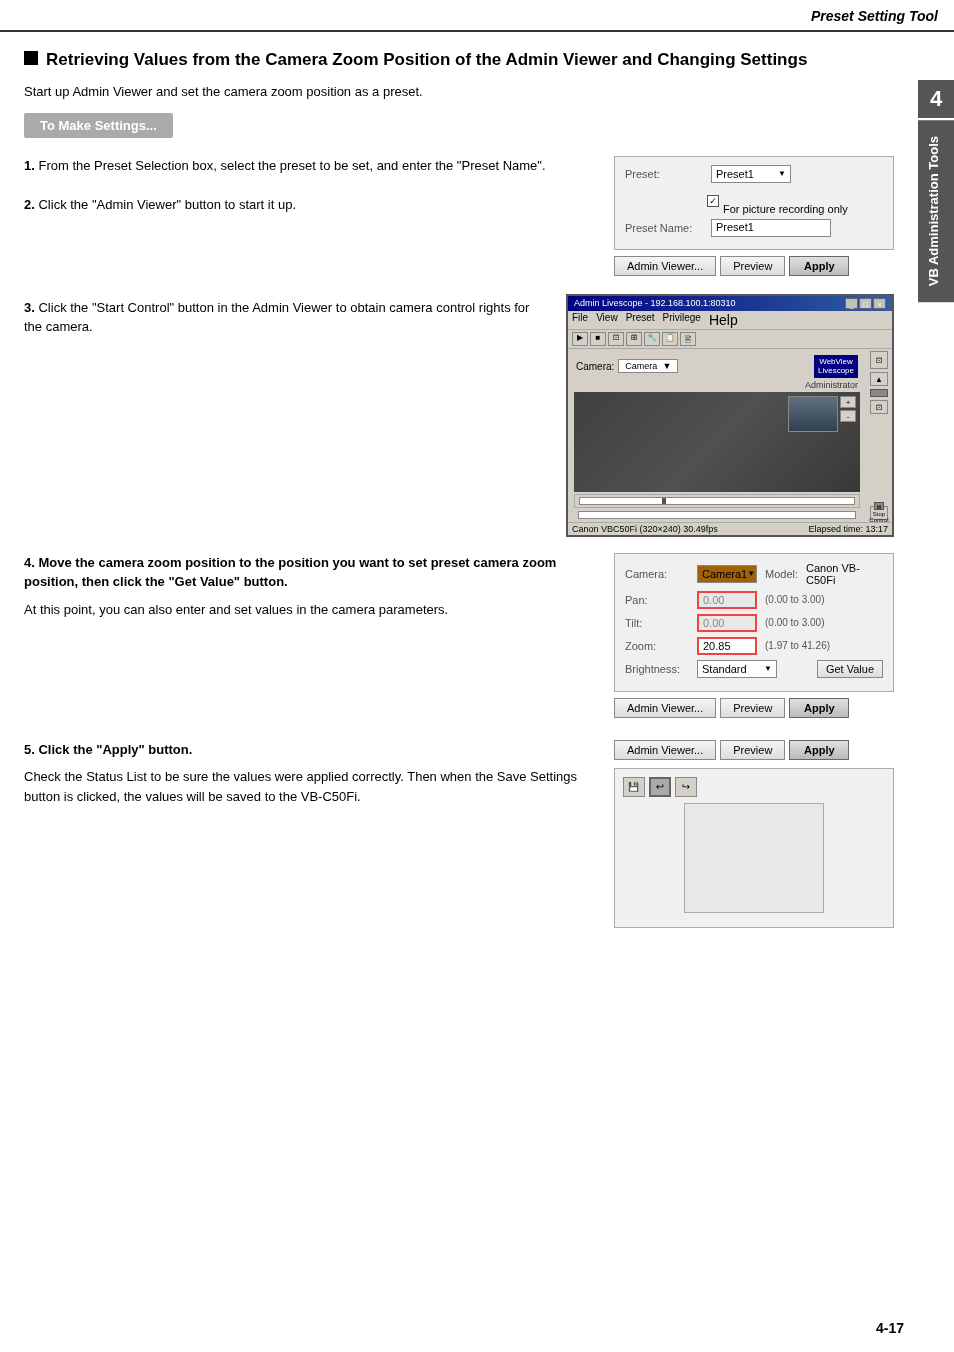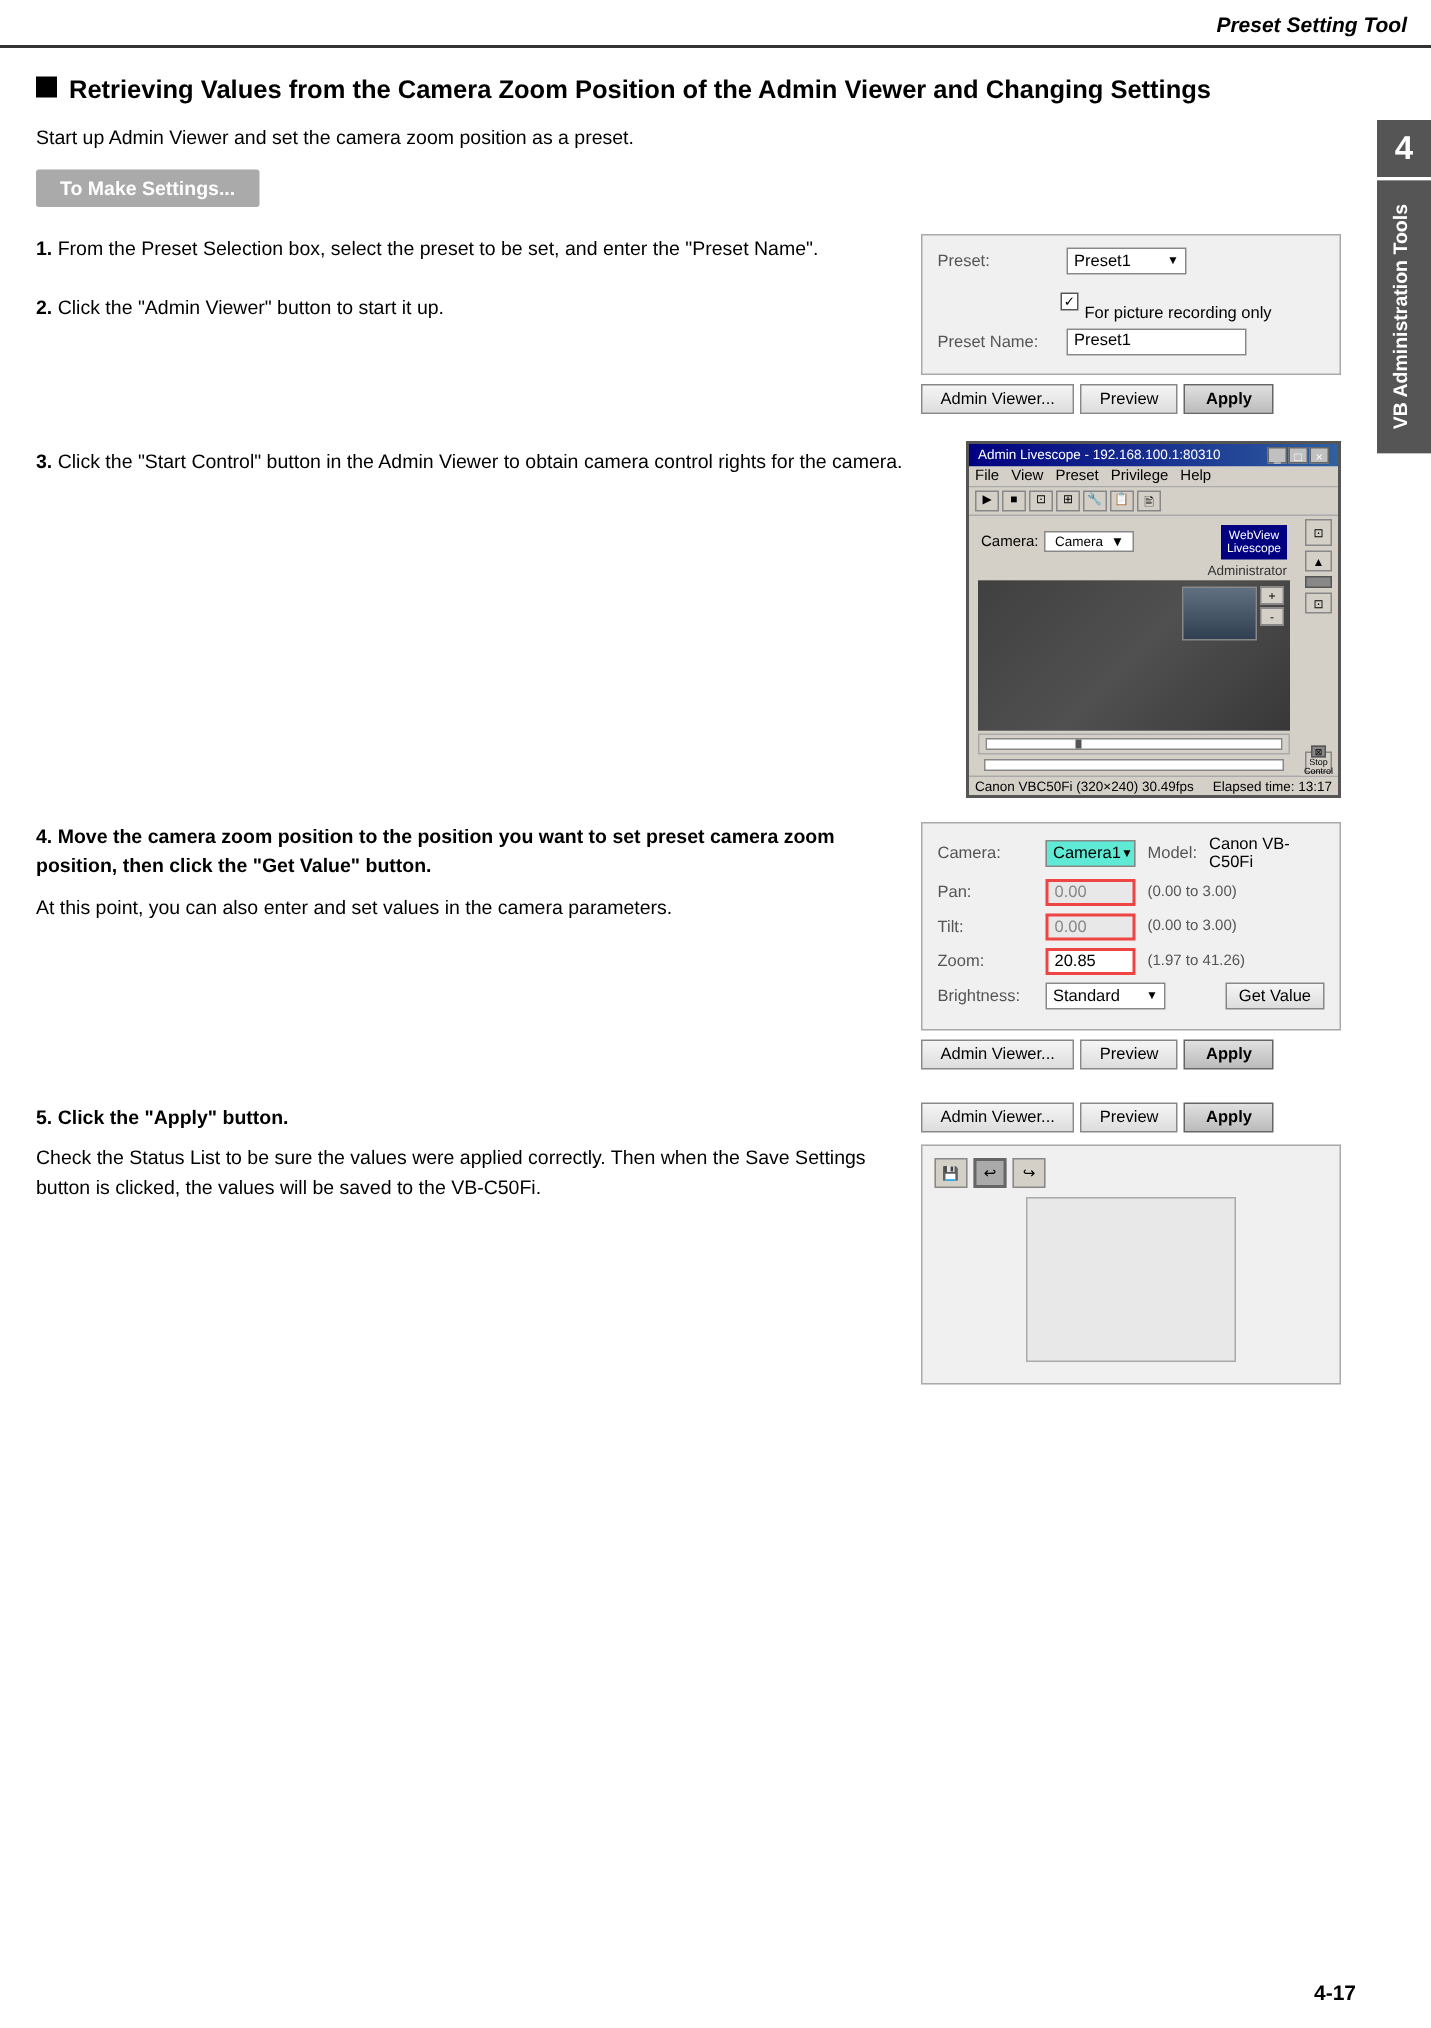--- a/index.html
+++ b/index.html
@@ -470,38 +470,38 @@
 
     <div style="display:flex; gap:16px; margin-bottom:16px;">
 
       <div style="flex:1; padding-top:4px;">
         <p class="step-text">
           <strong>3.</strong>
           <span>Click the "Start Control" button in the Admin Viewer to obtain camera control rights for the camera.</span>
         </p>
       </div>
 
-      <div style="width:250px; flex-shrink:0;">
+      <div style="width:328px; flex-shrink:0;">
         <div class="aw-window-large">
 
           <div class="aw-window-titlebar">
             <span style="font-size:9px;">Admin Livescope - 192.168.100.1:80310</span>
             <div class="aw-window-controls">
               <div class="aw-win-ctrl">_</div>
               <div class="aw-win-ctrl">□</div>
               <div class="aw-win-ctrl">×</div>
             </div>
           </div>
 
           <div class="aw-menubar">
             <span style="font-size:10px;">File</span>
             <span style="font-size:10px;">View</span>
             <span style="font-size:10px;">Preset</span>
             <span style="font-size:10px;">Privilege</span>
-            <span style="font-size:10px;">Help</span>
+            <span style="font-size:14px;">Help</span>
           </div>
 
           <div class="aw-toolbar">
             <div class="aw-toolbar-btn">▶</div>
             <div class="aw-toolbar-btn">■</div>
             <div class="aw-toolbar-btn">⊡</div>
             <div class="aw-toolbar-btn">⊞</div>
             <div class="aw-toolbar-btn">🔧</div>
             <div class="aw-toolbar-btn">📋</div>
             <div class="aw-toolbar-btn">🖹</div>
@@ -581,21 +581,21 @@
         <p class="step-text" style="margin-top:8px;">
           <span>At this point, you can also enter and set values in the camera parameters.</span>
         </p>
       </div>
 
       <div style="width:280px; flex-shrink:0;">
         <div class="cam-params-panel">
 
           <div class="cam-params-row">
             <span class="cam-param-label">Camera:</span>
-            <div style="background:#5eead4; border:1px solid #888; padding:1px 4px; font-size:11px; height:18px; width:60px; display:flex; align-items:center; justify-content:space-between;text-align:right;">
+            <div style="background:#a16207; border:1px solid #888; padding:1px 4px; font-size:11px; height:18px; width:60px; display:flex; align-items:center; justify-content:space-between;text-align:right;">
               <span>Camera1</span>
                 <span style="font-size:8px;">▼</span>
             </div>
             <span class="cam-param-model" style="color:#555; font-size:11px;">
               <span>Model:</span>
             </span>
             <span class="cam-param-model">Canon VB-C50Fi</span>
           </div>
 
           <div class="cam-params-row">

